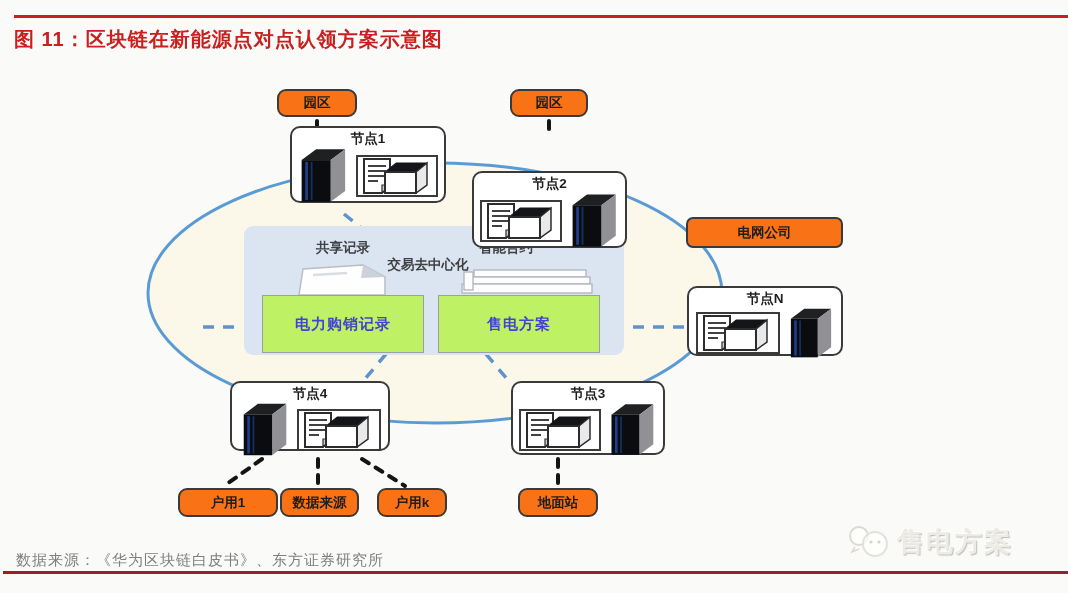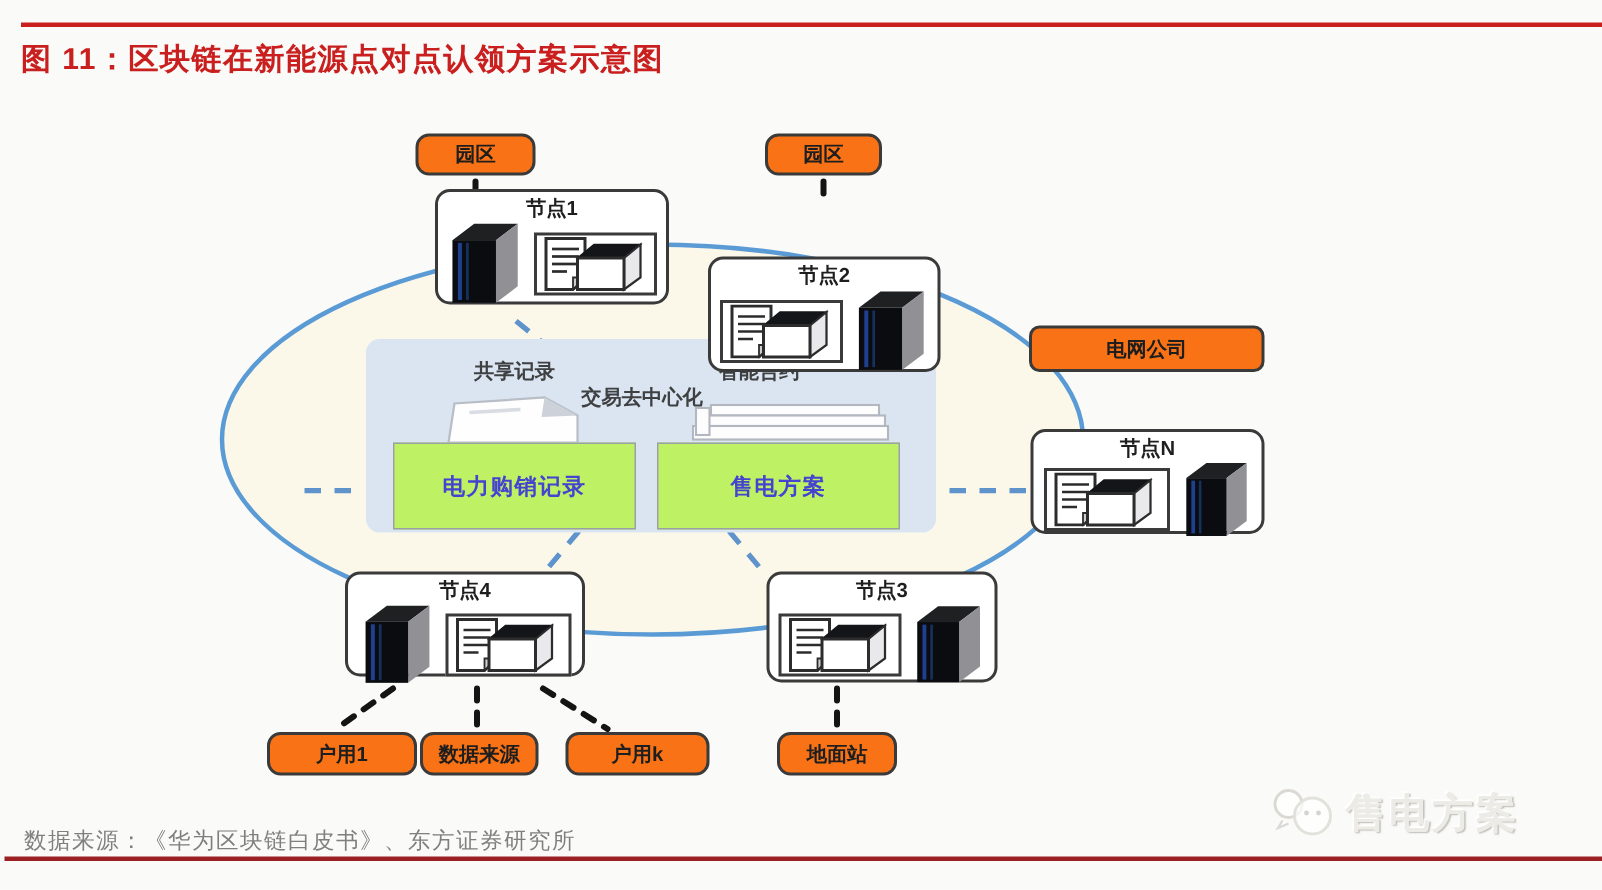--- a/index.html
+++ b/index.html
@@ -219,21 +219,21 @@
           </svg>
       </div>
     </div>
   </div>
 
   <div class="pill" style="left:277px;top:89px;width:80px;height:28px;">园区</div>
   <div class="pill" style="left:510px;top:89px;width:78px;height:28px;">园区</div>
   <div class="pill" style="left:686px;top:217px;width:157px;height:31px;border-radius:7px;">电网公司</div>
   <div class="pill" style="left:178px;top:488px;width:100px;height:29px;">户用1</div>
   <div class="pill" style="left:280px;top:488px;width:79px;height:29px;">数据来源</div>
-  <div class="pill" style="left:377px;top:488px;width:96px;height:29px;">户用k</div>
+  <div class="pill" style="left:377px;top:488px;width:70px;height:29px;">户用k</div>
   <div class="pill" style="left:518px;top:488px;width:80px;height:29px;">地面站</div>
 
   <div class="source">数据来源：《华为区块链白皮书》、东方证券研究所</div>
   <div class="bottom-rule"></div>
   <div class="watermark">
     <svg width="46" height="38">
         <use href="#sym-bubbles"></use>
       </svg>
     <span class="wm-text">售电方案</span>
   </div>

